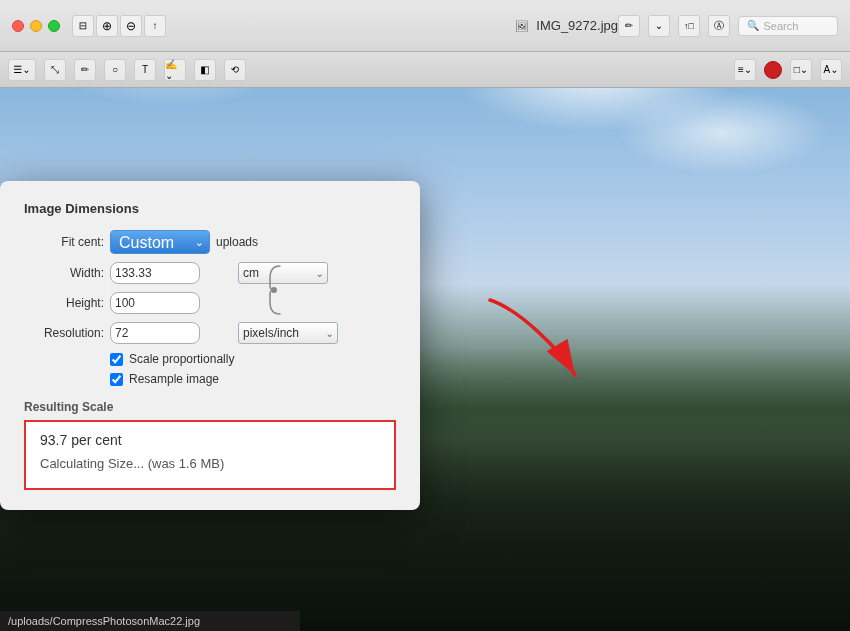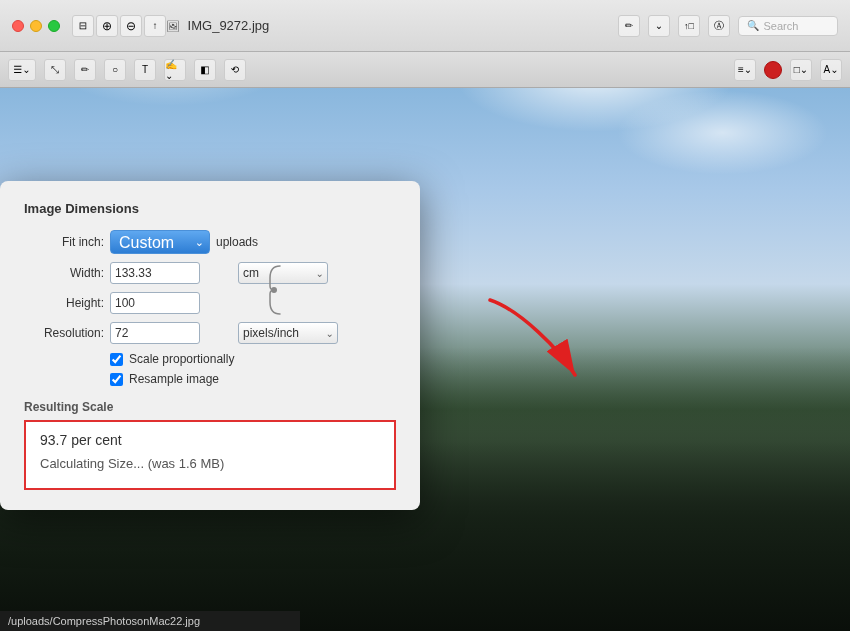--- a/index.html
+++ b/index.html
@@ -35,21 +35,21 @@
       display: flex; gap: 6px; padding-left: 12px; align-items: center;
     }
     .traffic-light {
       width: 12px; height: 12px; border-radius: 50%;
     }
     .tl-red { background: #ff5f57; border: 1px solid #e0443e; }
     .tl-yellow { background: #febc2e; border: 1px solid #d4a017; }
     .tl-green { background: #28c840; border: 1px solid #1aab29; }
 
     .titlebar-title {
-      flex: 1; text-align: left; font-size: 13px; color: #333; font-weight: 500;
+      flex: 1; text-align: right; font-size: 13px; color: #333; font-weight: 500;
     }
     .titlebar-icon { font-size: 11px; margin-right: 4px; }
 
     .titlebar-right {
       display: flex; align-items: center; gap: 8px; padding-right: 12px;
     }
     .search-box {
       background: rgba(255,255,255,0.7); border: 1px solid #ccc; border-radius: 4px;
       padding: 2px 8px; font-size: 12px; color: #999; width: 100px; height: 20px;
       display: flex; align-items: center; gap: 4px;
@@ -86,21 +86,21 @@
       font-size: 13px; font-weight: 600; color: #333; margin-bottom: 14px;
     }
 
     .form-row {
       display: flex; align-items: center; margin-bottom: 8px; gap: 6px;
     }
     .form-label {
       font-size: 12px; color: #333; text-align: right; min-width: 80px;
     }
     .form-input {
-      width: 90px; height: 22px; border: 1px solid #a0b0c0; border-radius: 3px;
+      width: 90px; height: 22px; border: 1px solid #a0b0c0; border-radius: 8px;
       background: white; font-size: 12px; padding: 0 4px; color: #333;
     }
     .unit-select-wrapper {
       position: relative; display: inline-flex; align-items: center;
     }
     .unit-select-wrapper select {
       height: 22px; border: 1px solid #a0b0c0; border-radius: 3px;
       background: linear-gradient(180deg, #fff 0%, #e8e8e8 100%);
       font-size: 12px; padding: 0 20px 0 4px; color: #333;
       appearance: none; -webkit-appearance: none; cursor: pointer; min-width: 90px;
@@ -231,21 +231,21 @@
   <div class="toolbar-btn">□⌄</div>
   <div class="toolbar-btn">A⌄</div>
 </div>
 
 <div class="dialog-overlay">
   <div class="dialog" style="margin-top:20px;">
 
     <div class="dialog-title">Image Dimensions</div>
 
     <div class="form-row">
-      <div class="form-label">Fit inch:</div>
+      <div class="form-label">Fit cent:</div>
       <div class="fit-select-wrapper">
         <select>
           <option>Custom</option>
           <option>Fit</option>
         </select>
       </div>
       <span class="pixels-label">uploads</span>
     </div>
 
     <div style="position:relative;margin-bottom:4px;">

